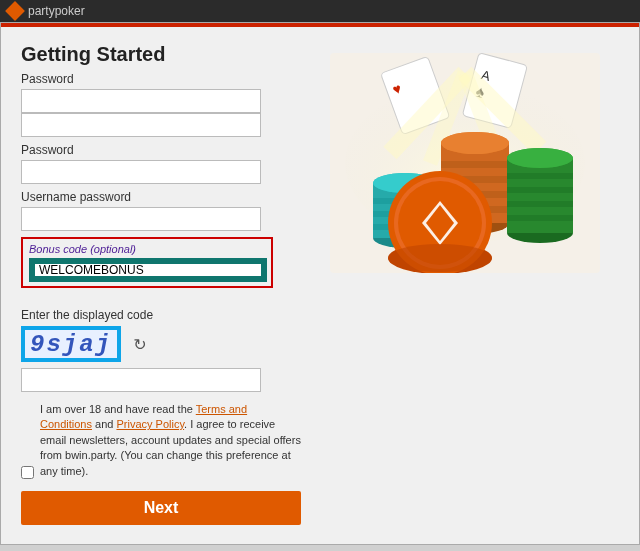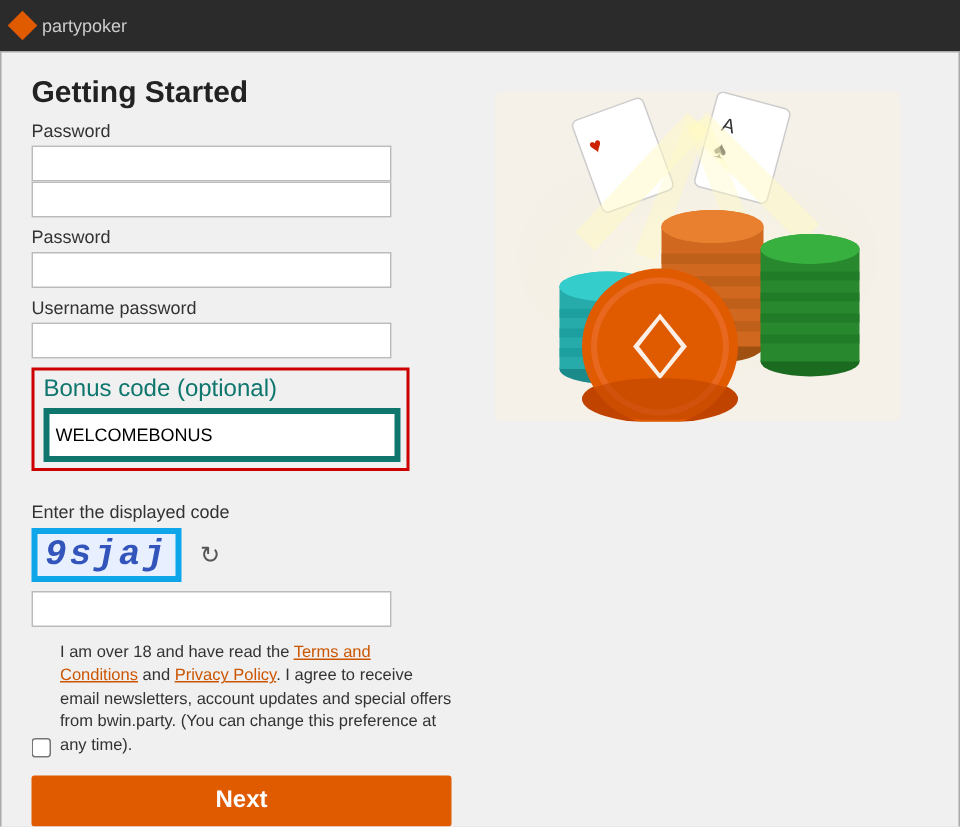--- a/index.html
+++ b/index.html
@@ -7,21 +7,21 @@
       font-family: Arial, sans-serif;
       font-size: 13px;
       background: #d0d0d0;
       width: 640px;
       height: 551px;
       overflow: hidden;
     }
     .title-bar {
       background: #2b2b2b;
       color: #fff;
-      height: 34px;
+      height: 22px;
       display: flex;
       align-items: center;
       padding: 0 8px;
       gap: 6px;
     }
     .title-bar-diamond {
       width: 14px;
       height: 14px;
       background: #e05a00;
       transform: rotate(45deg);
@@ -75,28 +75,29 @@
       outline: none;
     }
     .bonus-group {
       border: 2px solid #cc0000;
       padding: 4px 6px;
       margin-top: 6px;
       display: inline-block;
       width: 252px;
     }
     .bonus-label {
-      font-size: 16px;
-      color: #0f766e;
+      font-size: 11px;
+      color: #4c1d95;
       margin-bottom: 3px;
+      font-style: italic;
     }
     .bonus-input {
       width: 238px;
-      height: 36px;
-      border: 4px solid #0f766e;
+      height: 24px;
+      border: 6px solid #0f766e;
       background: #fff;
       padding: 0 4px;
       font-size: 12px;
       outline: none;
     }
     .captcha-label {
       font-size: 12px;
       color: #333;
       margin-top: 20px;
       margin-bottom: 4px;

